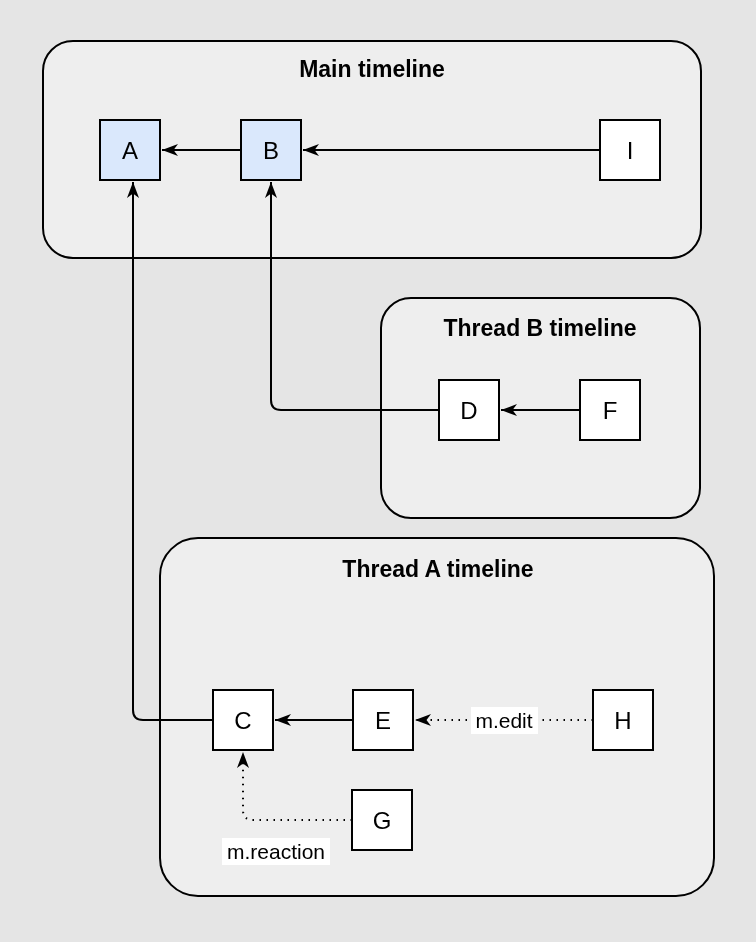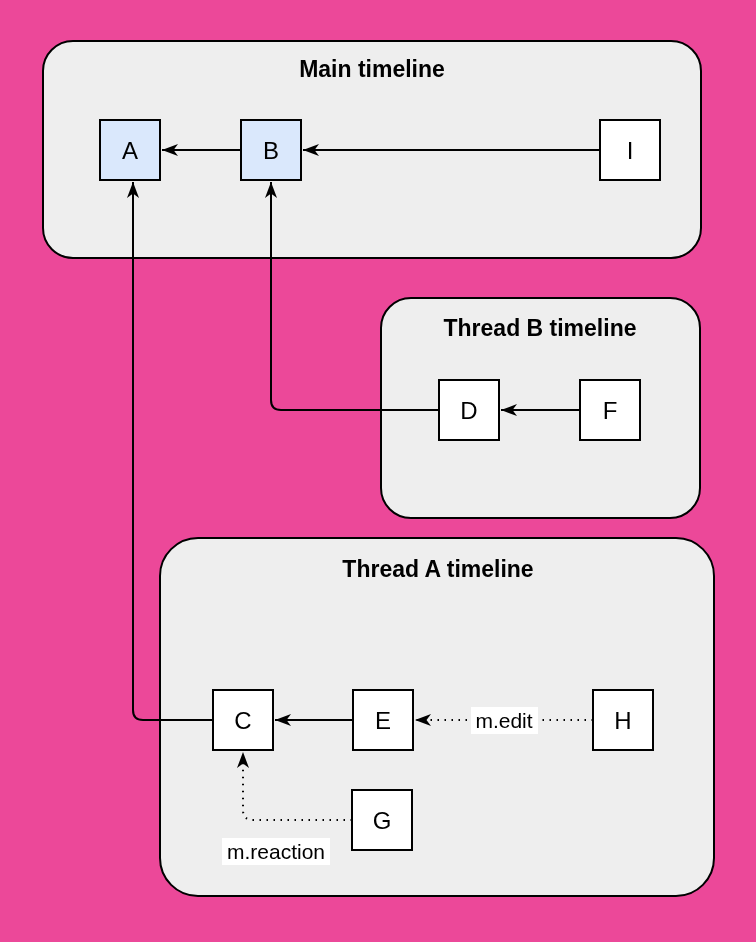--- a/index.html
+++ b/index.html
@@ -5,21 +5,21 @@
   html, body {
     margin: 0;
     padding: 0;
     background: #ffffff;
     font-family: "Liberation Sans", sans-serif;
   }
   .stage {
     position: relative;
     width: 756px;
     height: 942px;
-    background: #ec4899;
+    background: #e5e5e5;
     overflow: hidden;
   }
   svg { display: block; }
   .box-title {
     font-family: "Liberation Sans", sans-serif;
     font-weight: bold;
     font-size: 23px;
     fill: #000000;
   }
   .node-label {

